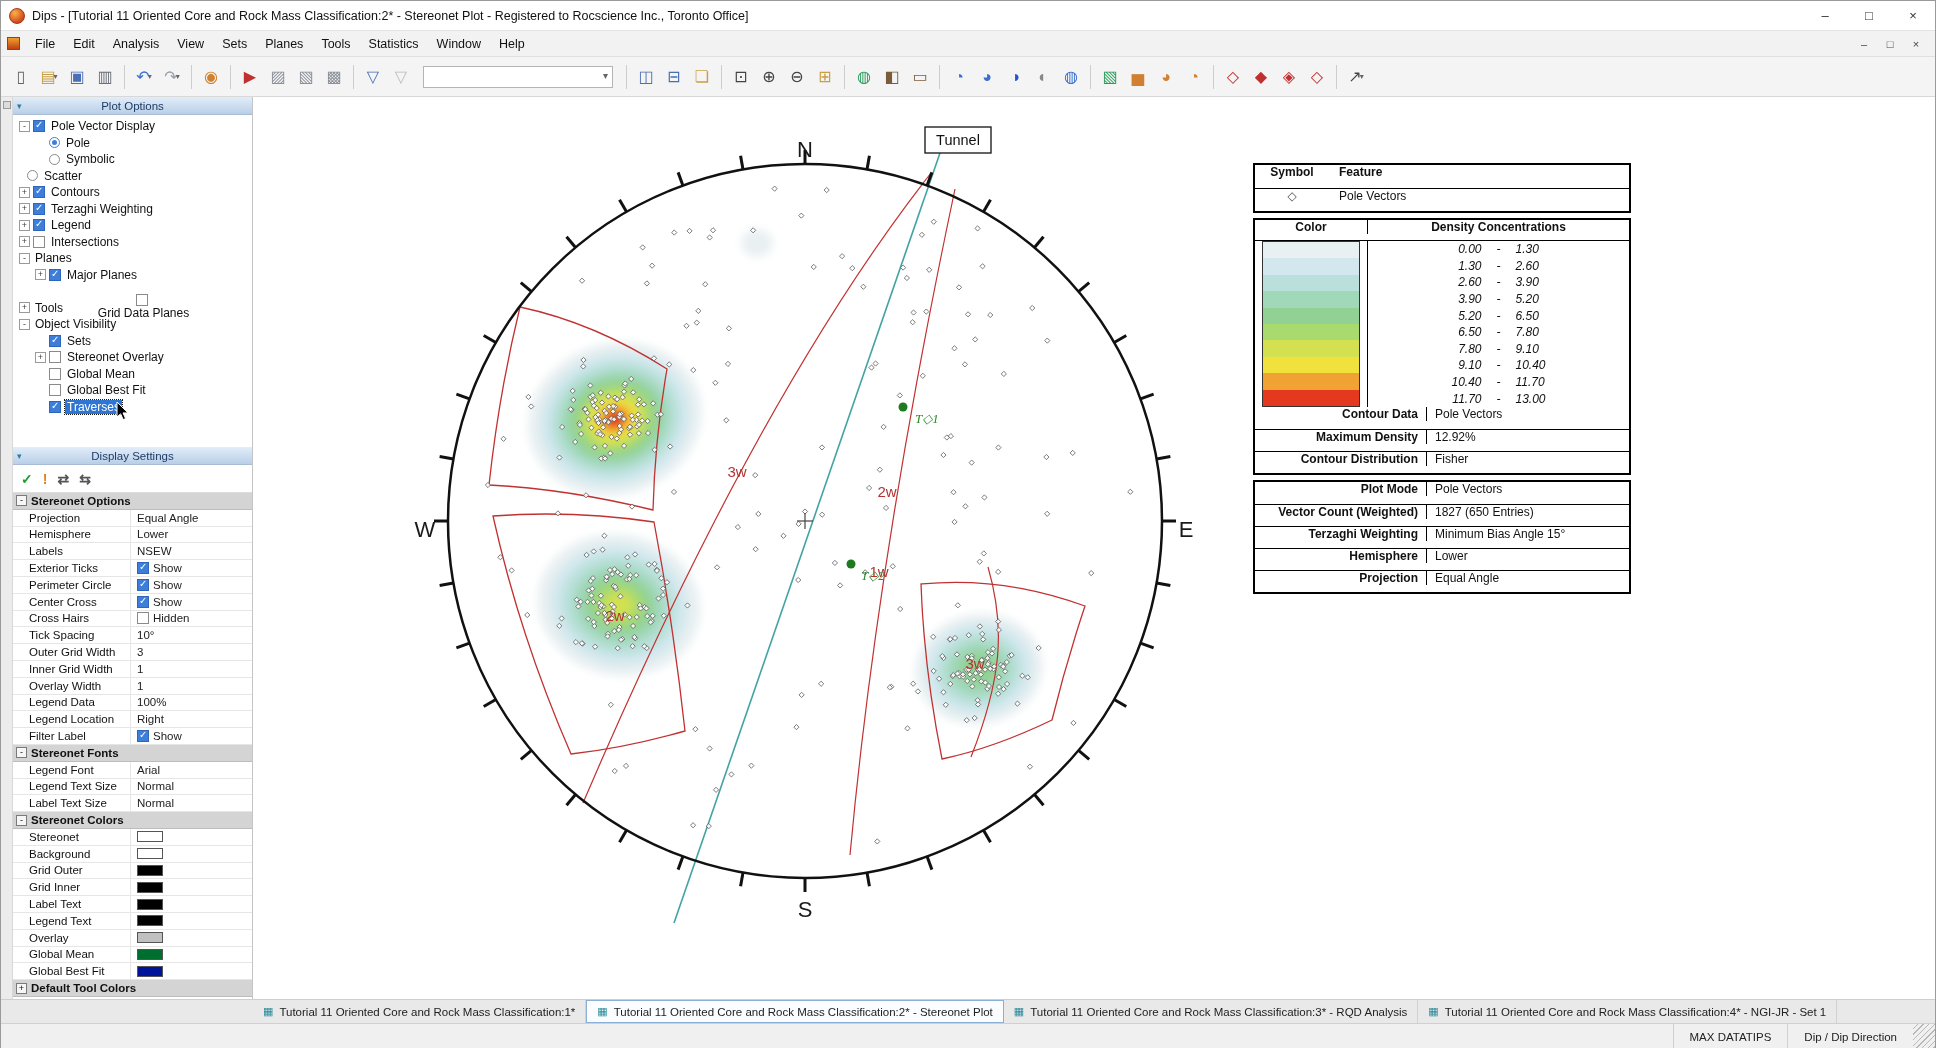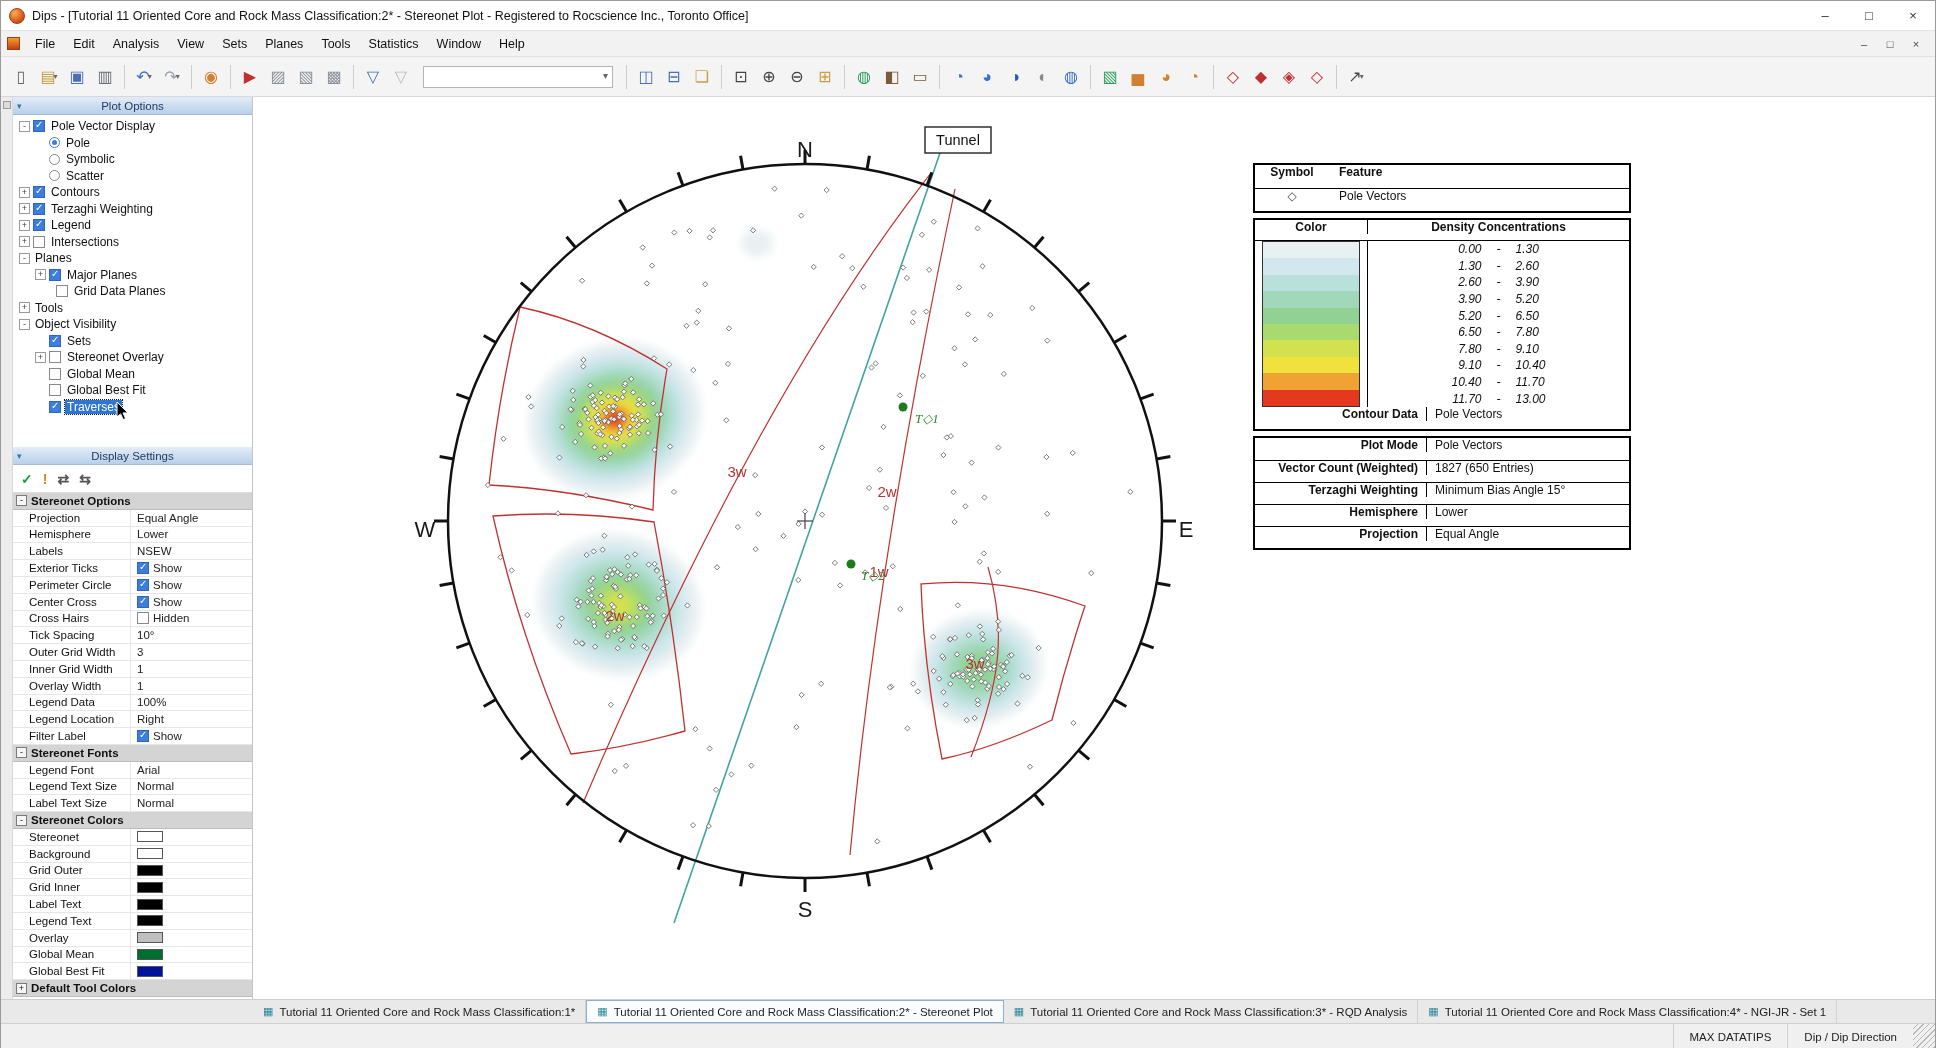--- a/index.html
+++ b/index.html
@@ -291,21 +291,21 @@
           <div class="trow" style="padding-left: 22px;">
             <span class="texp hidden"></span>
             <span class="tradio on"></span>
             <span class="tlabel">Pole</span>
           </div>
           <div class="trow" style="padding-left: 22px;">
             <span class="texp hidden"></span>
             <span class="tradio"></span>
             <span class="tlabel">Symbolic</span>
           </div>
-          <div class="trow" style="padding-left: 22px;">
+          <div class="trow" style="">
             <span class="texp hidden"></span>
             <span class="tradio"></span>
             <span class="tlabel">Scatter</span>
           </div>
           <div class="trow" style="padding-left: 6px;">
             <span class="texp">+</span>
             <span class="tcheck on"></span>
             <span class="tlabel">Contours</span>
           </div>
           <div class="trow" style="padding-left: 6px;">
@@ -325,21 +325,21 @@
           </div>
           <div class="trow" style="padding-left: 6px;">
             <span class="texp">-</span>
             <span class="tlabel">Planes</span>
           </div>
           <div class="trow" style="padding-left: 22px;">
             <span class="texp">+</span>
             <span class="tcheck on"></span>
             <span class="tlabel">Major Planes</span>
           </div>
-          <div class="trow" style="padding-left: 29px;">
+          <div class="trow" style="padding-left: 22px; flex-direction: column;">
             <span class="texp hidden"></span>
             <span class="tcheck"></span>
             <span class="tlabel">Grid Data Planes</span>
           </div>
           <div class="trow" style="padding-left: 6px;">
             <span class="texp">+</span>
             <span class="tlabel">Tools</span>
           </div>
           <div class="trow" style="padding-left: 6px;">
             <span class="texp">-</span>
@@ -1150,20 +1150,28 @@
                   <span class="rdash">-</span>
                   <span class="rhigh">13.00</span>
                 </div>
               </div>
           </div>
           <div id="contourInfo">
               <div class="lrow inforow">
                 <div class="lc ilabel">Contour Data</div>
                 <div class="lc ivalue">Pole Vectors</div>
               </div>
+              <div class="lrow inforow">
+                <div class="lc ilabel">Maximum Density</div>
+                <div class="lc ivalue">12.92%</div>
+              </div>
+              <div class="lrow inforow">
+                <div class="lc ilabel">Contour Distribution</div>
+                <div class="lc ivalue">Fisher</div>
+              </div>
             </div>
         </div>
 
         <div class="ltable">
           <div id="plotInfo">
               <div class="lrow inforow">
                 <div class="lc ilabel">Plot Mode</div>
                 <div class="lc ivalue">Pole Vectors</div>
               </div>
               <div class="lrow inforow">

